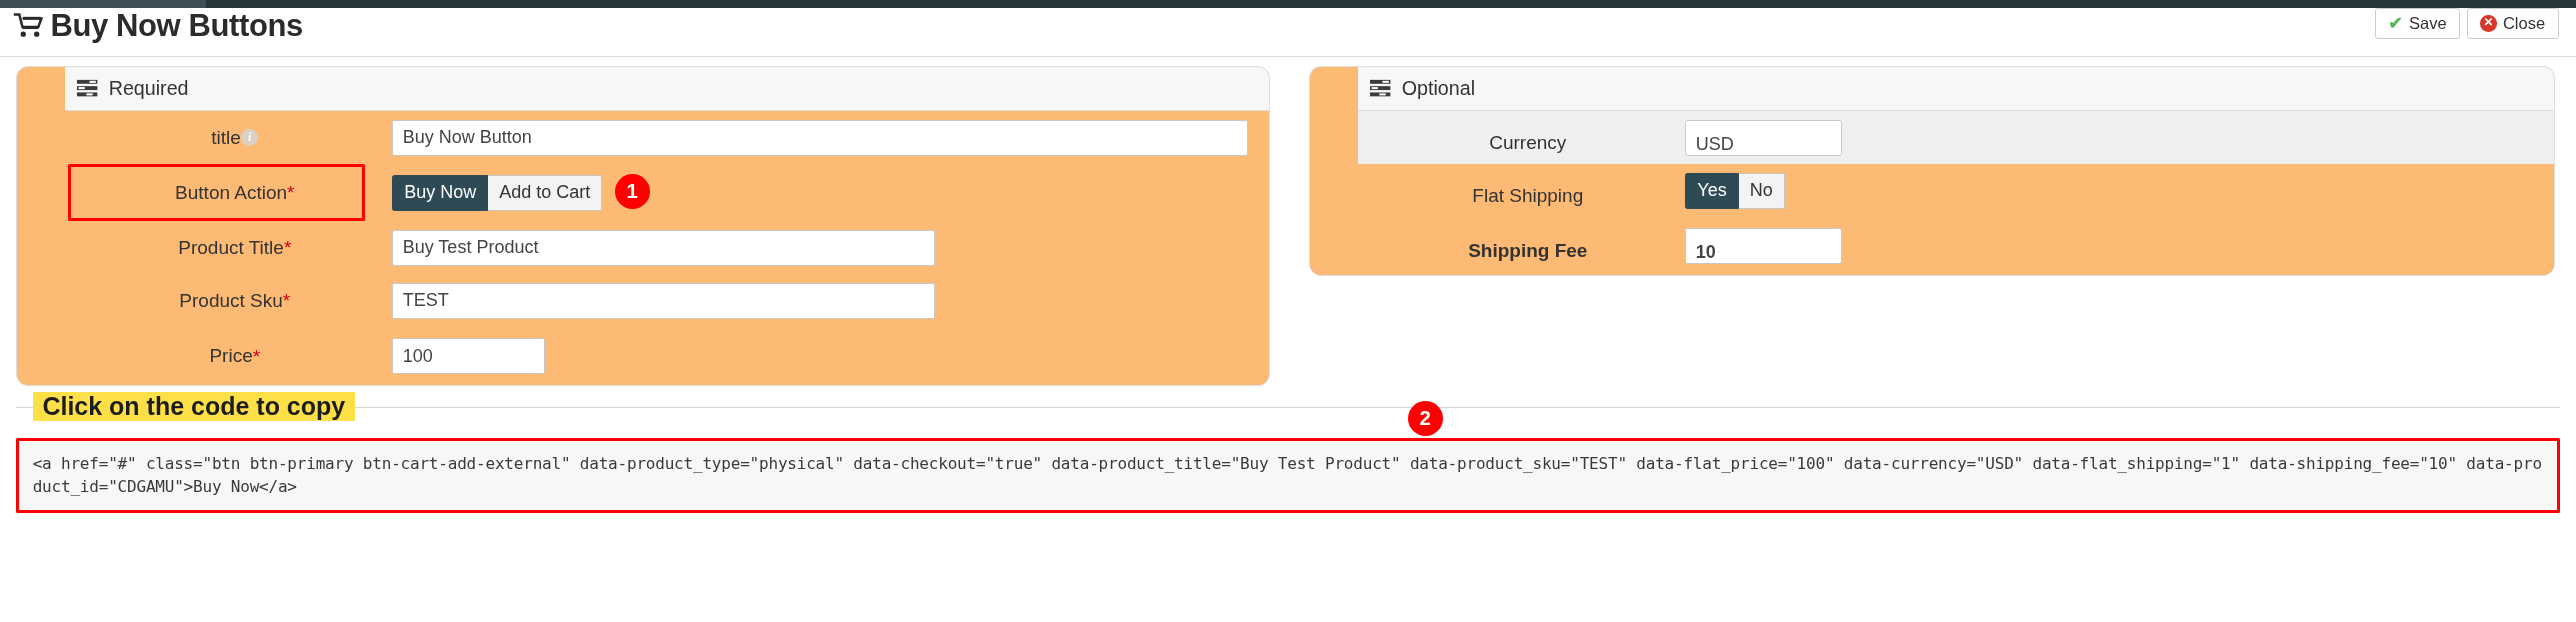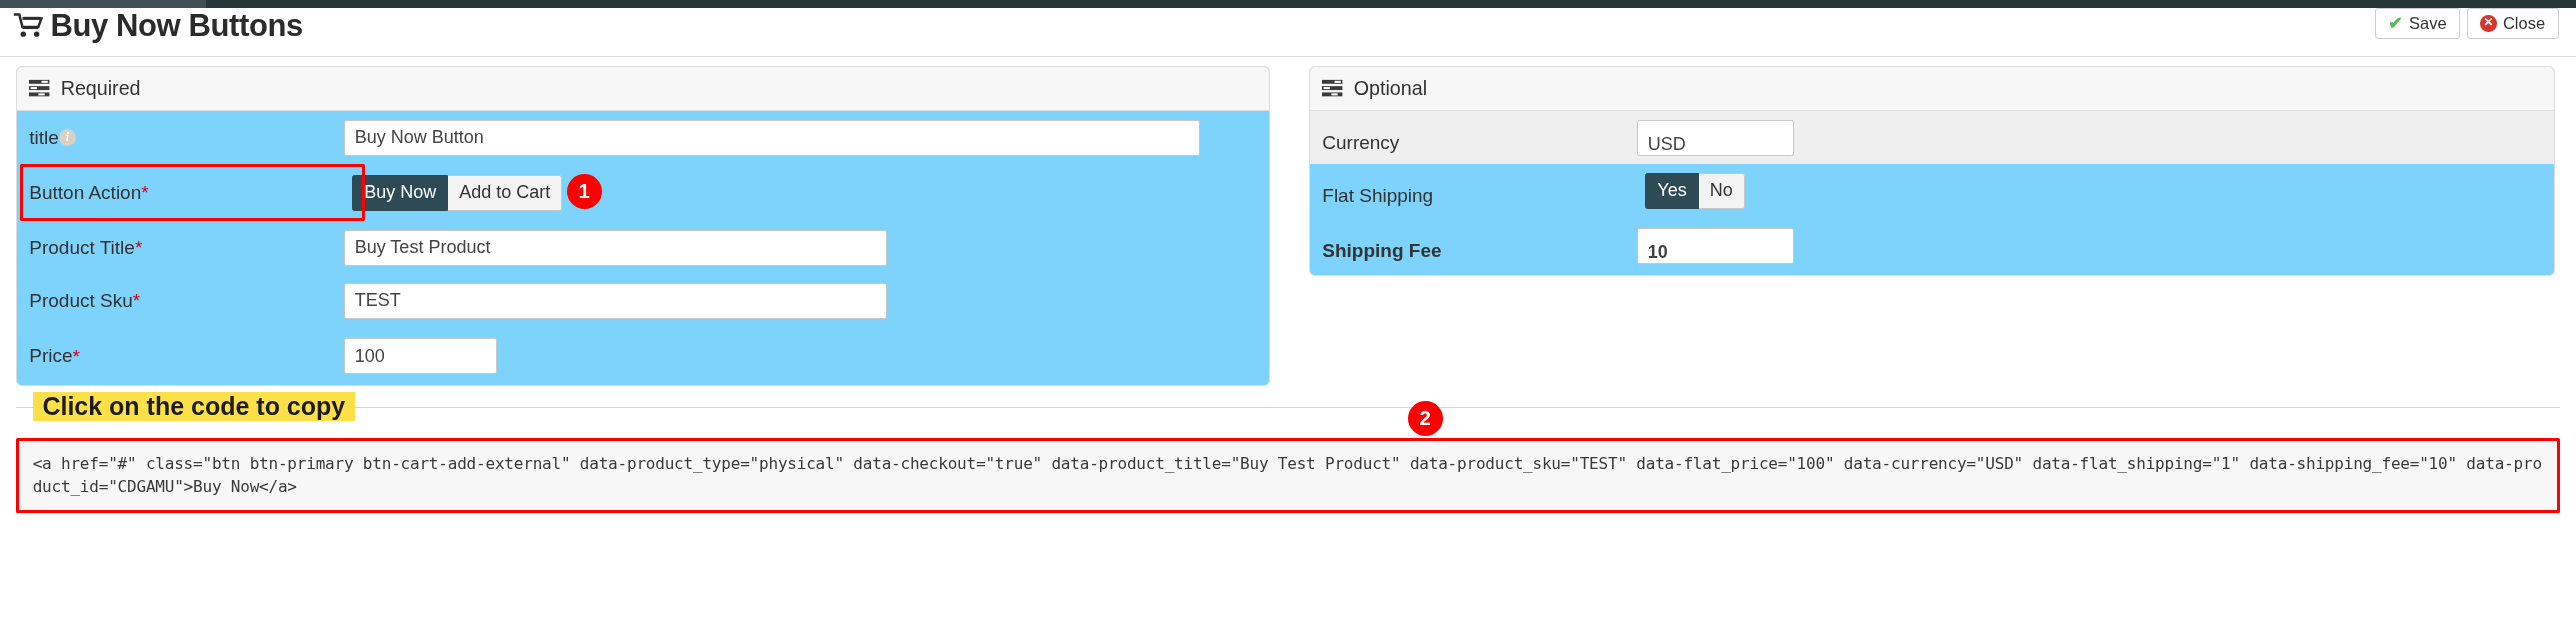--- a/index.html
+++ b/index.html
@@ -53,23 +53,24 @@
 
   
   .panels {
     display: flex;
     gap: 39px;
     padding: 9.4px 15.7px 0 15.7px;
     align-items: flex-start;
   }
   .panel {
     border: 0.8px solid #dddddd;
-    background: #7dd3fc;
-    border-radius: 6px;
+    background: #fdba74;
+    border-radius: 12px;
     overflow: hidden;
+    padding-left: 48px;
   }
   .panel-left  { width: 1254px; }
   .panel-right { width: 1246px; }
   .panel-head {
     background: #f7f7f7;
     border-bottom: 0.8px solid #dddddd;
     height: 44px;
     display: flex; align-items: center;
     padding: 0 12.6px;
     font-size: 19.7px; color: #333333;
@@ -81,21 +82,21 @@
   .frow {
     display: flex; align-items: center;
     min-height: 53px;
     padding: 0 12.6px;
     position: relative;
   }
   .frow.striped { background: #efefef; }
   .flabel {
     width: 315px; flex: 0 0 315px;
     font-size: 19px; color: #333333;
-    display: flex; align-items: center; gap: 0;
+    display: flex; align-items: center; gap: 0; justify-content: center;
   }
   .panel-right .flabel { width: 315px; flex: 0 0 315px; margin-top: 10px; }
   .req { color: #d0021b; font-size: 19px; line-height: 1; }
   .info-dot {
     width: 17.3px; height: 17.3px; border-radius: 50%;
     background: #d8d1c4; color: #ffffff;
     font-size: 11.8px; font-weight: bold; font-style: italic;
     display: inline-flex; align-items: center; justify-content: center;
     font-family: "Liberation Serif", serif;
   }
@@ -109,21 +110,21 @@
     display: flex; align-items: center;
     font-family: "Liberation Sans", sans-serif;
     white-space: nowrap; overflow: hidden;
   }
   .w-title { width: 856px; }
   .w-mid   { width: 543px; }
   .w-small { width: 153px; }
   .w-opt   { width: 157px; align-items: flex-end; }
 
   
-  .btn-group { display: inline-flex; margin-left: 8px; }
+  .btn-group { display: inline-flex; }
   .tgl {
     height: 36px; padding: 0 11px;
     display: inline-flex; align-items: center; justify-content: center;
     font-size: 18px;
     border: 0.8px solid #c8c8c8;
     background: #f3f3f3; color: #333333;
     cursor: pointer; white-space: nowrap;
   }
   .tgl:first-child { border-radius: 2.4px 0 0 2.4px; }
   .tgl:last-child  { border-radius: 0 2.4px 2.4px 0; border-left: none; }

